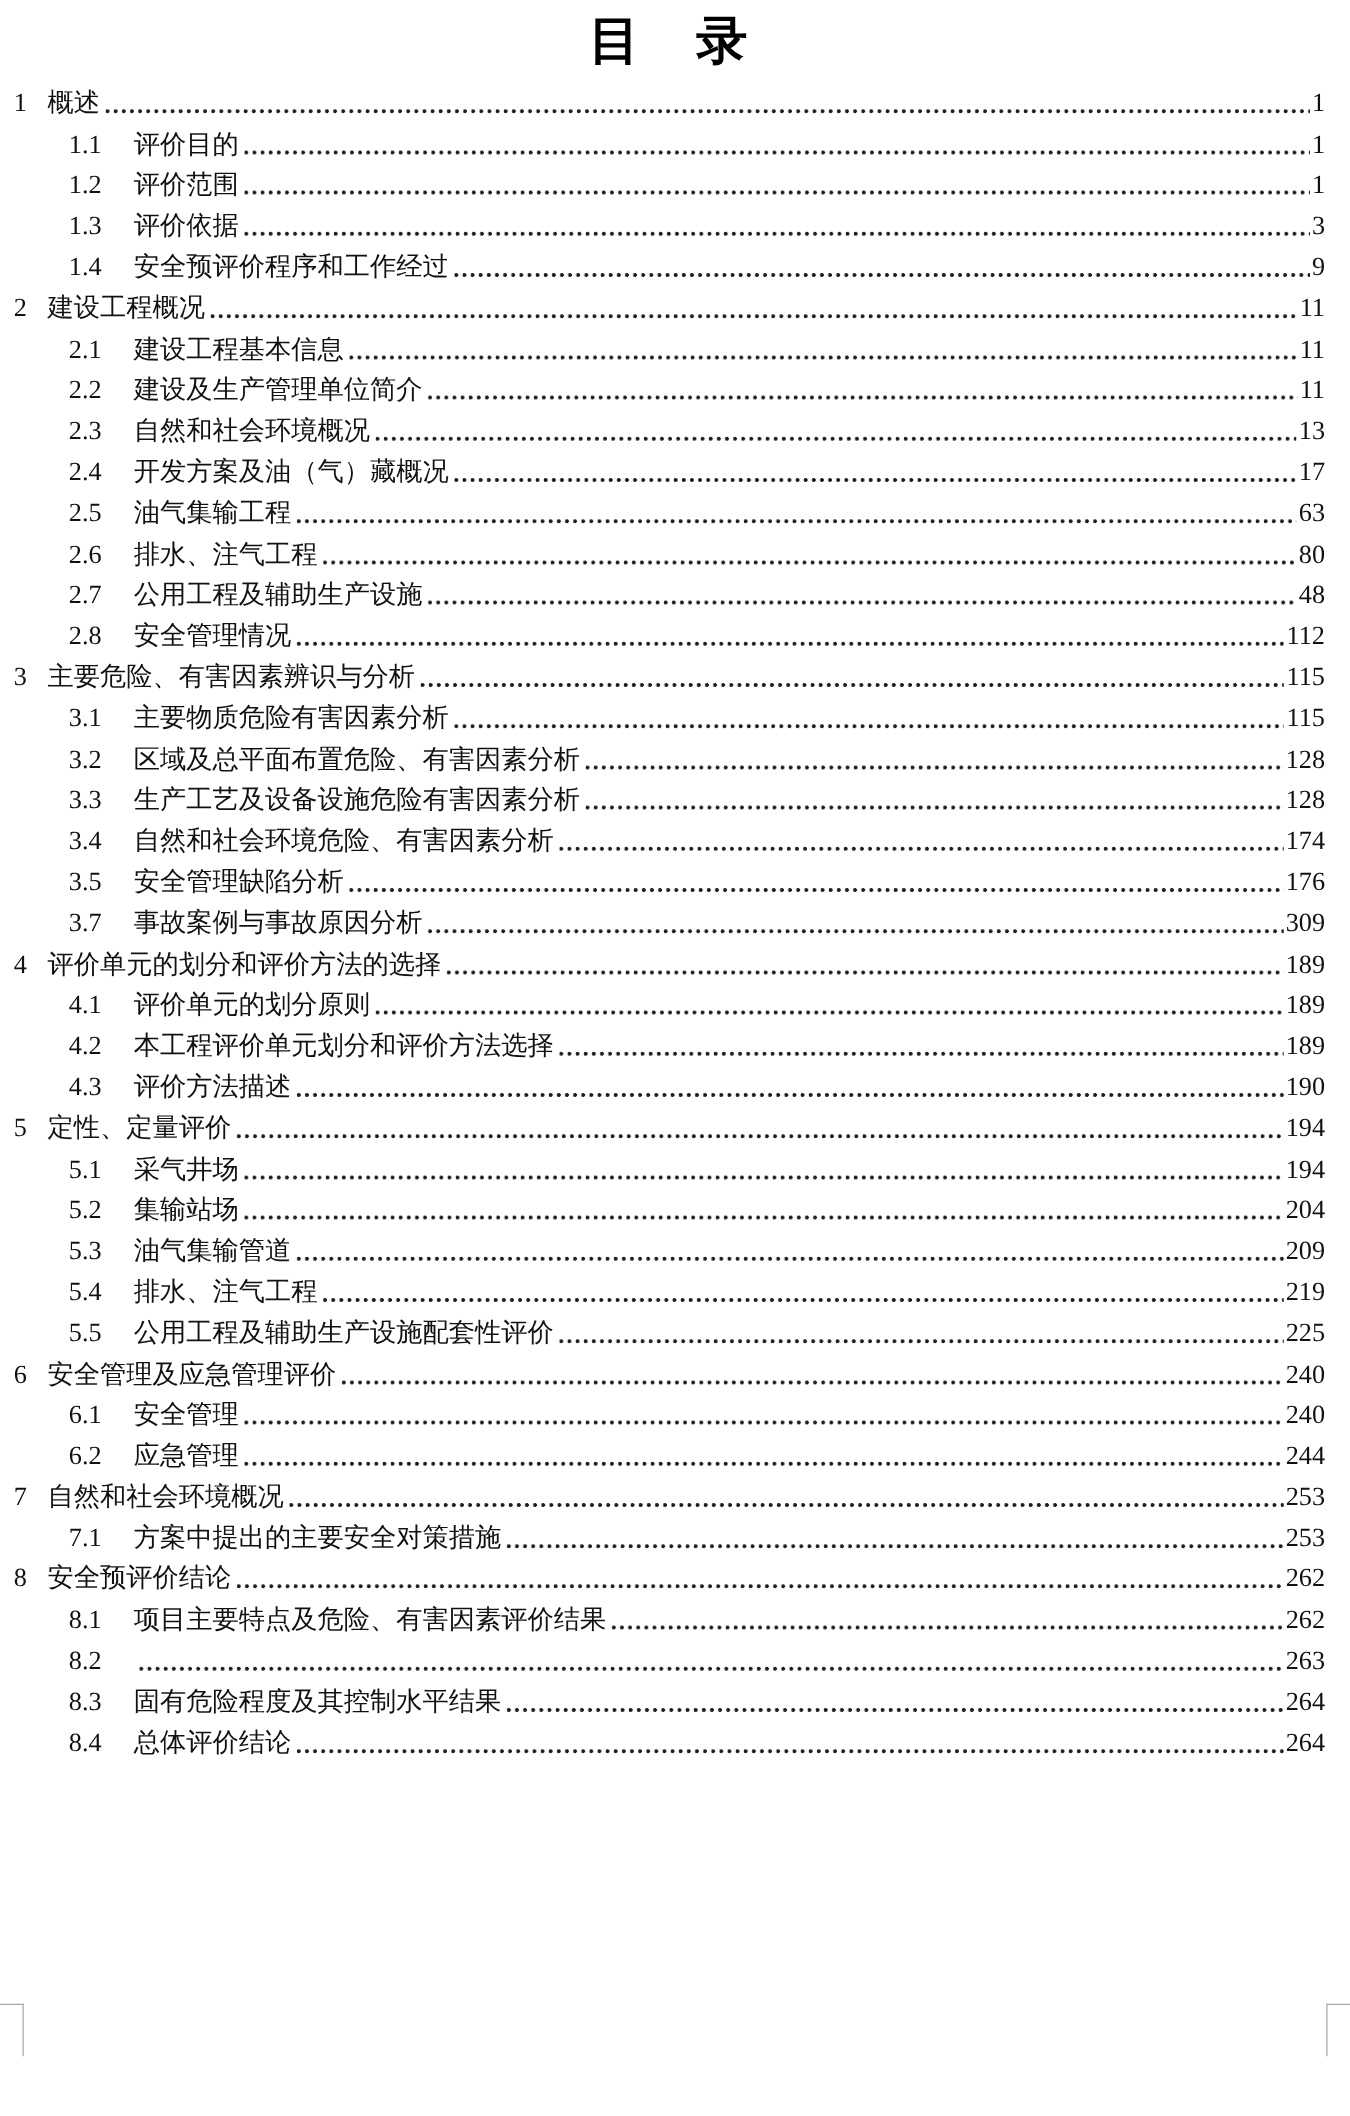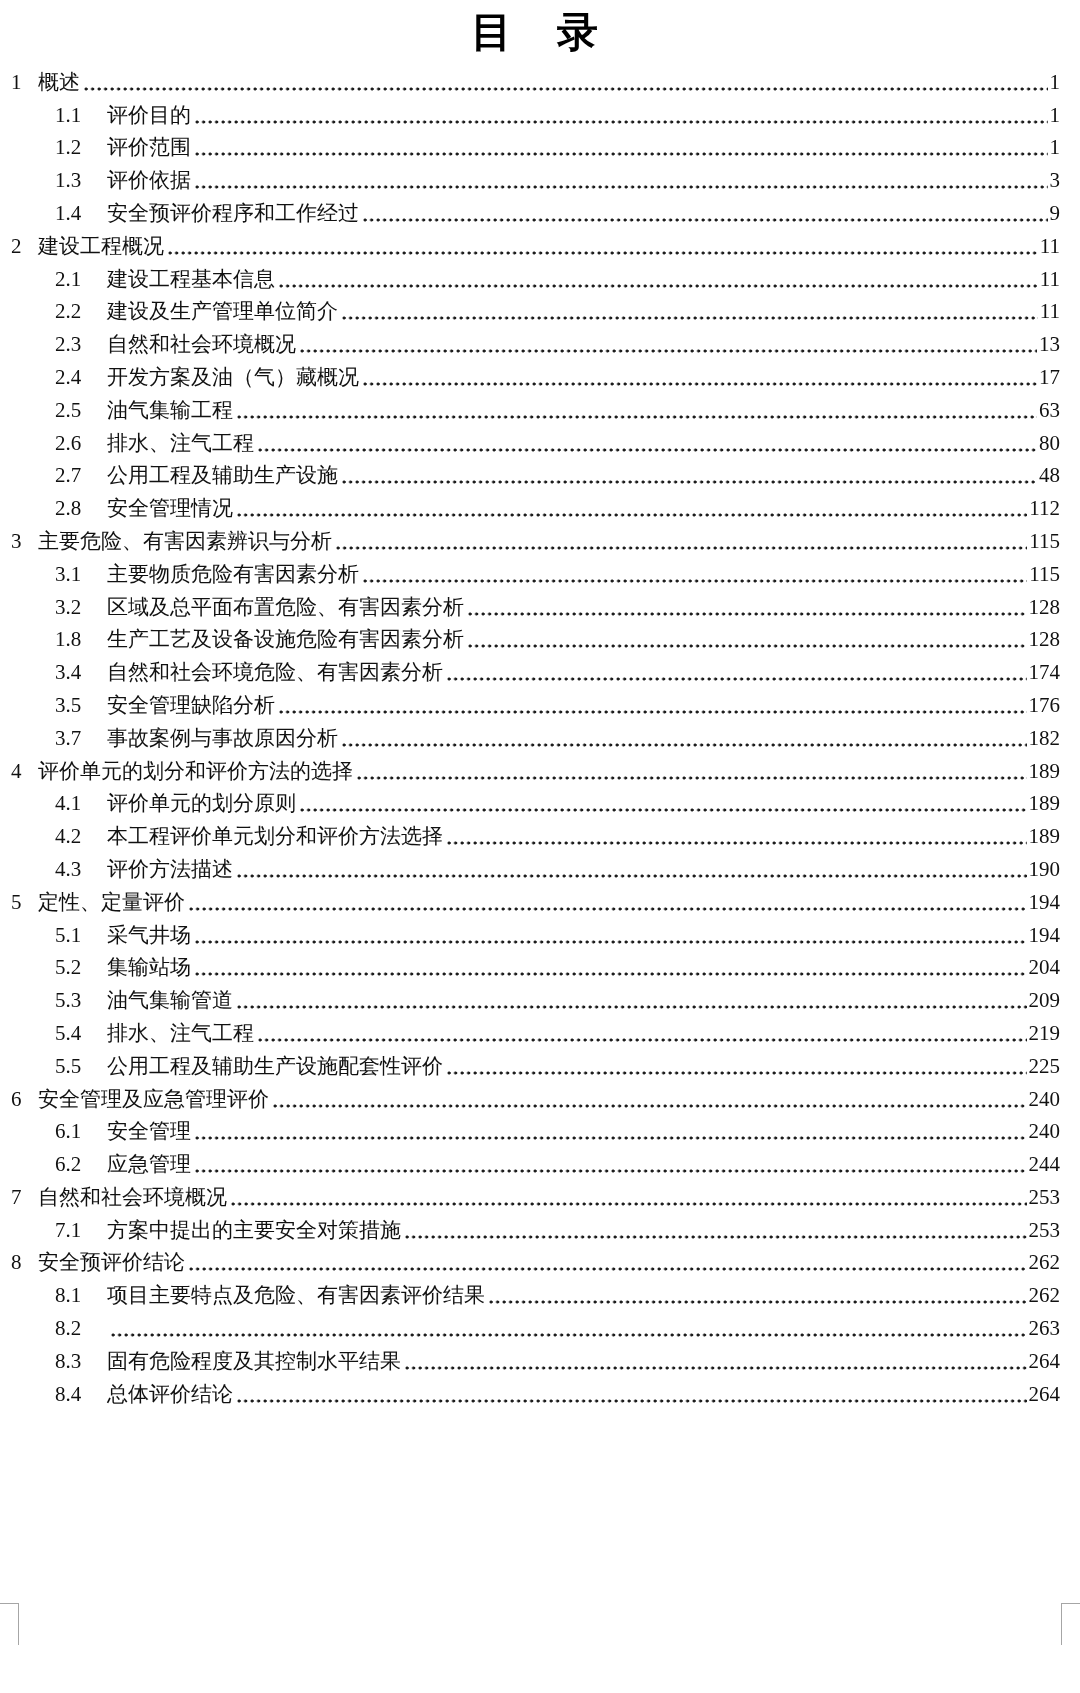--- a/index.html
+++ b/index.html
@@ -177,42 +177,42 @@
     <span class="dots"></span>
     <span class="pg">115</span>
   </div>
       <div class="toc-row level2">
     <span class="num">3.2</span>
     <span class="ttl">区域及总平面布置危险、有害因素分析</span>
     <span class="dots"></span>
     <span class="pg">128</span>
   </div>
       <div class="toc-row level2">
-    <span class="num">1.8</span>
+    <span class="num">3.3</span>
     <span class="ttl">生产工艺及设备设施危险有害因素分析</span>
     <span class="dots"></span>
     <span class="pg">128</span>
   </div>
       <div class="toc-row level2">
     <span class="num">3.4</span>
     <span class="ttl">自然和社会环境危险、有害因素分析</span>
     <span class="dots"></span>
     <span class="pg">174</span>
   </div>
       <div class="toc-row level2">
     <span class="num">3.5</span>
     <span class="ttl">安全管理缺陷分析</span>
     <span class="dots"></span>
     <span class="pg">176</span>
   </div>
       <div class="toc-row level2">
     <span class="num">3.7</span>
     <span class="ttl">事故案例与事故原因分析</span>
     <span class="dots"></span>
-    <span class="pg">182</span>
+    <span class="pg">309</span>
   </div>
       <div class="toc-row">
     <span class="num">4</span>
     <span class="ttl">评价单元的划分和评价方法的选择</span>
     <span class="dots"></span>
     <span class="pg">189</span>
   </div>
       <div class="toc-row level2">
     <span class="num">4.1</span>
     <span class="ttl">评价单元的划分原则</span>

